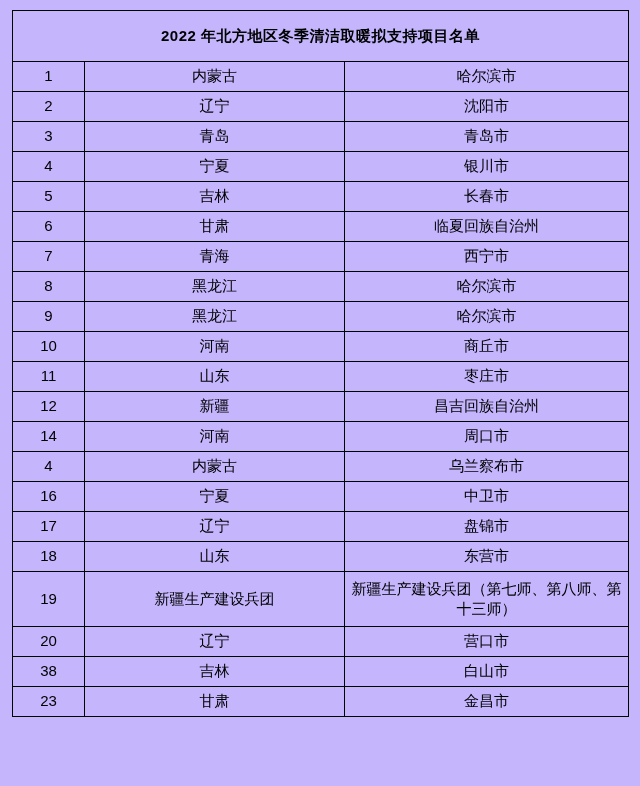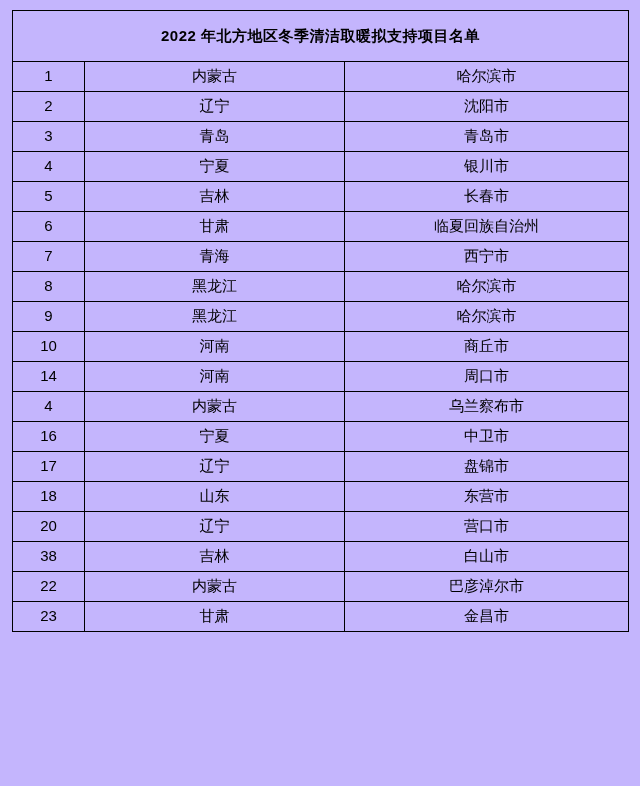--- a/index.html
+++ b/index.html
@@ -120,20 +120,30 @@
         <td>9</td>
         <td>黑龙江</td>
         <td>哈尔滨市</td>
       </tr>
       <tr class="body-row">
         <td>10</td>
         <td>河南</td>
         <td>商丘市</td>
       </tr>
       <tr class="body-row">
+        <td>11</td>
+        <td>山东</td>
+        <td>枣庄市</td>
+      </tr>
+      <tr class="body-row">
+        <td>12</td>
+        <td>新疆</td>
+        <td>昌吉回族自治州</td>
+      </tr>
+      <tr class="body-row">
         <td>14</td>
         <td>河南</td>
         <td>周口市</td>
       </tr>
       <tr class="body-row">
         <td>4</td>
         <td>内蒙古</td>
         <td>乌兰察布市</td>
       </tr>
       <tr class="body-row">
@@ -144,34 +154,34 @@
       <tr class="body-row">
         <td>17</td>
         <td>辽宁</td>
         <td>盘锦市</td>
       </tr>
       <tr class="body-row">
         <td>18</td>
         <td>山东</td>
         <td>东营市</td>
       </tr>
+      <tr class="body-row tall">
+        <td>19</td>
+        <td>新疆生产建设兵团</td>
+        <td class="city-multiline">新疆生产建设兵团（第七师、第八师、第十三师）</td>
+      </tr>
       <tr class="body-row">
         <td>20</td>
         <td>辽宁</td>
         <td>营口市</td>
       </tr>
       <tr class="body-row">
         <td>38</td>
         <td>吉林</td>
         <td>白山市</td>
-      </tr>
-      <tr class="body-row">
-        <td>22</td>
-        <td>内蒙古</td>
-        <td>巴彦淖尔市</td>
       </tr>
       <tr class="body-row">
         <td>23</td>
         <td>甘肃</td>
         <td>金昌市</td>
       </tr>
 
     </tbody>
   </table>
 </div>

